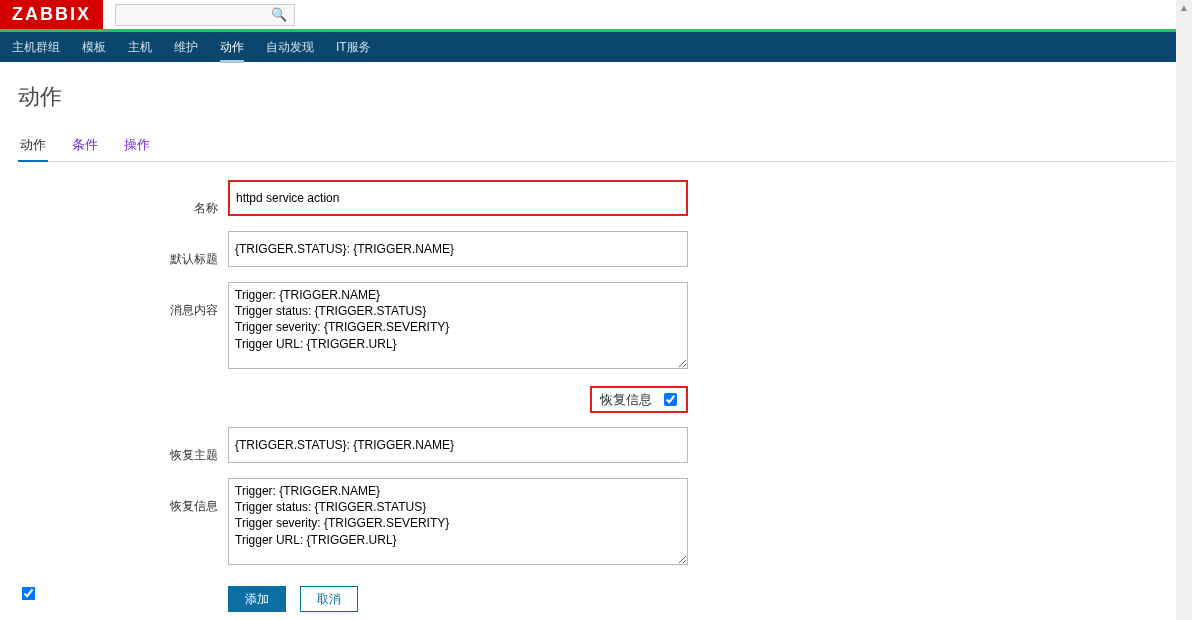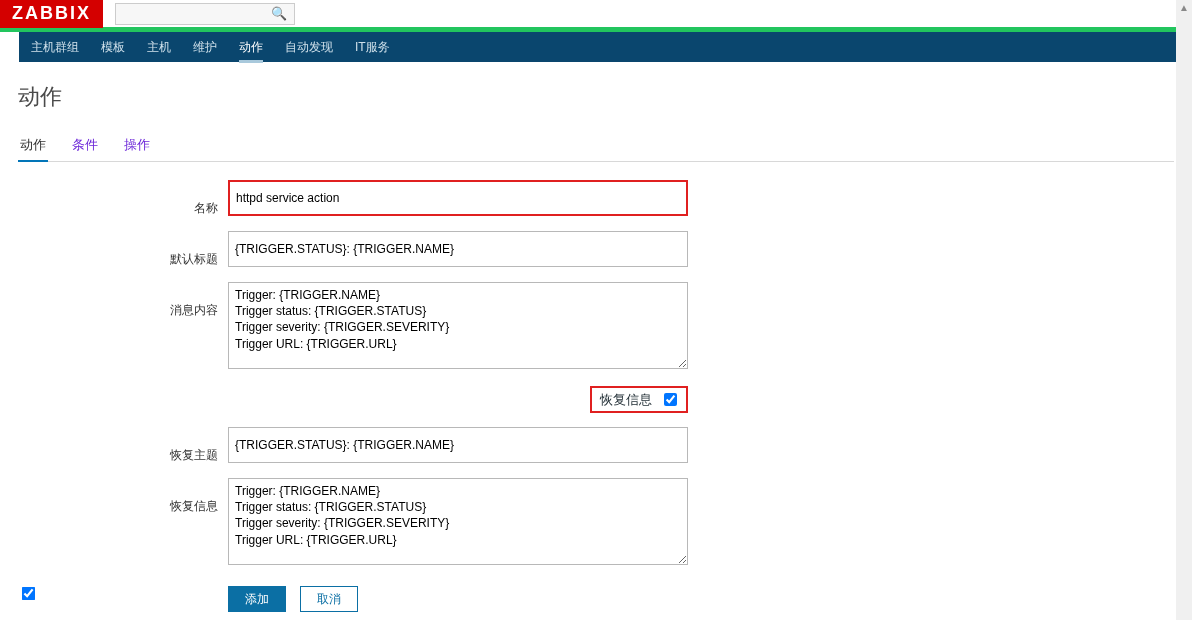--- a/index.html
+++ b/index.html
@@ -7,21 +7,21 @@
     margin: 0;
     font-family: Arial, "Microsoft YaHei", sans-serif;
     font-size: 13px;
     color: #1f2c33;
     background: #fff;
   }
   .topbar {
     display: flex;
     align-items: center;
     height: 32px;
-    border-bottom: 5px solid #22c55e;
+    border-bottom: 3px solid #22c55e;
     background: #fff;
     padding-right: 0;
   }
   .logo {
     background: #d40000;
     color: #fff;
     font-weight: bold;
     letter-spacing: 2px;
     padding: 4px 12px;
     font-size: 18px;
@@ -47,21 +47,20 @@
     padding: 0 6px;
   }
   .search-icon { color: #888; }
   .subnav {
     background: #0a466e;
     display: flex;
     padding: 0 12px;
     height: 30px;
     align-items: center;
     gap: 22px;
-    margin-left: 19px;
   }
   .subnav-item { color: #cfe0ea; font-size: 12px; cursor: pointer; padding: 7px 0; }
   .subnav-item.active { color: #fff; border-bottom: 3px solid #a9c9dc; padding-bottom: 4px; }
   .page { padding: 14px 18px; }
   .page-title { font-size: 22px; color: #4a4a4a; margin: 6px 0 18px; font-weight: normal; }
   .tabs {
     display: flex; gap: 22px;
     border-bottom: 1px solid #d8d8d8;
     margin-bottom: 18px;
   }

